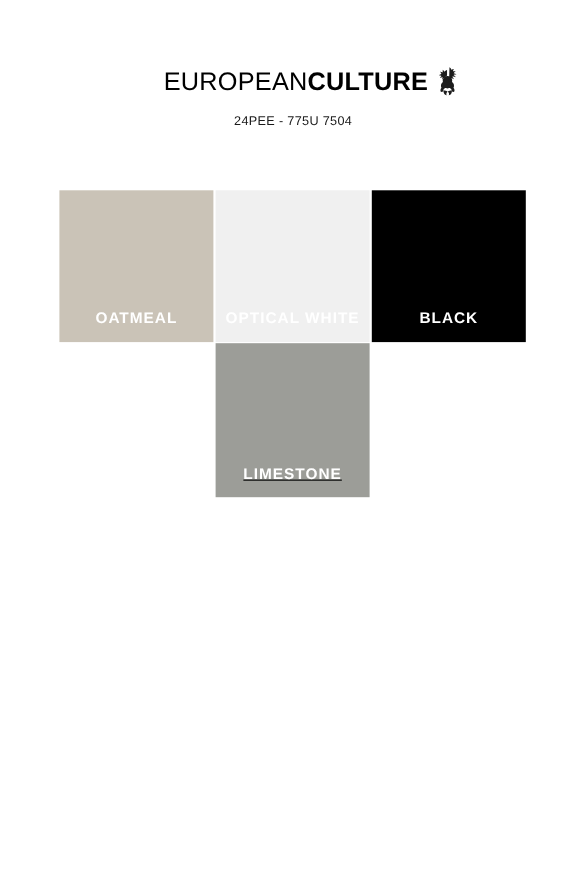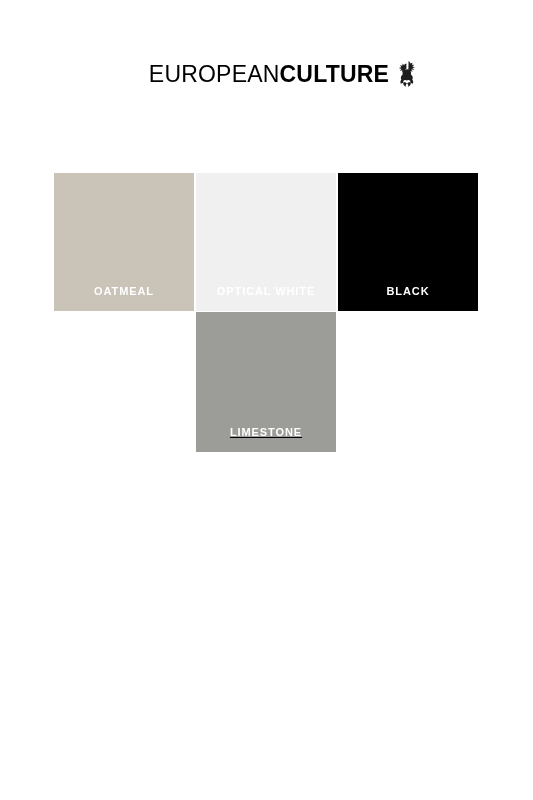--- a/index.html
+++ b/index.html
@@ -104,21 +104,21 @@
   .swatch.tall {
     height: 140px;
     text-decoration: underline;
   }
 
   .swatch-label {
     display: block;
     width: 100%;
     text-align: center;
     font-family: "Liberation Sans", sans-serif;
-    font-size: 11px;
+    font-size: 14px;
     font-weight: 700;
     letter-spacing: 0.9px;
     color: #ffffff;
     padding-bottom: 14px;
     user-select: none;
   }
 </style>
 </head>
 <body>
 
@@ -137,20 +137,21 @@
             <path d="M14.7 22.4c0.2 0.9 0 1.9-0.4 2.7-0.5 0.9-1.4 1.5-2.4 1.7 0.3-0.5 0.4-1.1 0.3-1.7-0.1-0.7-0.5-1.3-1.1-1.7 0.3-0.3 0.6-0.5 0.9-0.7 0.8-0.5 1.8-0.6 2.7-0.3z"></path>
             <circle cx="9.5" cy="13.1" r="0.8"></circle>
             <circle cx="12.5" cy="13.1" r="0.8"></circle>
             <path d="M11 15.1c0.7 0 1.3 0.4 1.6 1-0.5 0.4-1 0.6-1.6 0.6s-1.1-0.2-1.6-0.6c0.3-0.6 0.9-1 1.6-1z"></path>
           </g>
         </svg>
       </span>
     </div>
   </div>
 
+  <div class="style-code">24PEE - 775U 7504</div>
 
   <div class="swatch-grid">
 
     <div class="swatch-row row-first">
       <div class="swatch" style="background-color: rgb(202, 195, 183);">
         <span class="swatch-label" style="color: rgb(255, 255, 255);">OATMEAL</span>
       </div>
       <div class="swatch" style="background-color: rgb(240, 240, 240);">
         <span class="swatch-label" style="color: rgb(255, 255, 255);">OPTICAL WHITE</span>
       </div>

